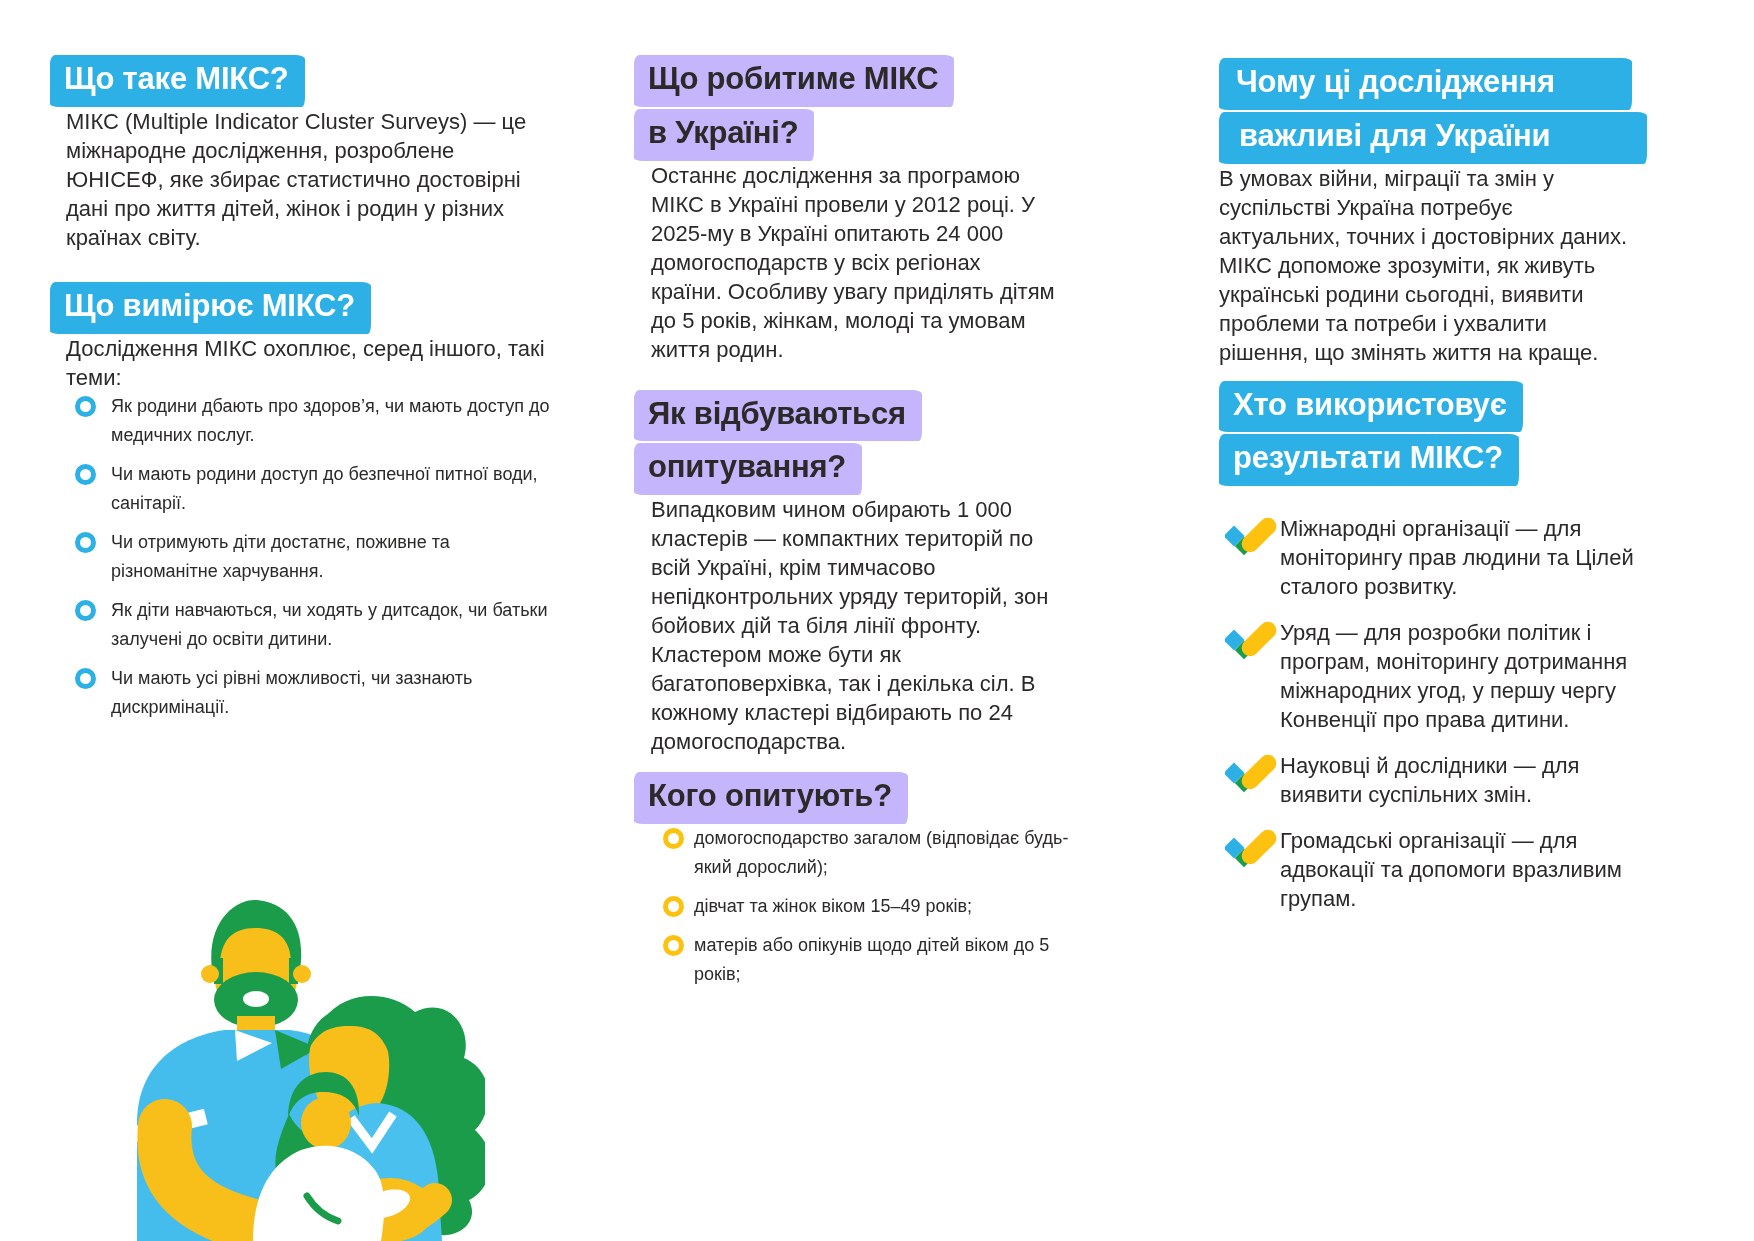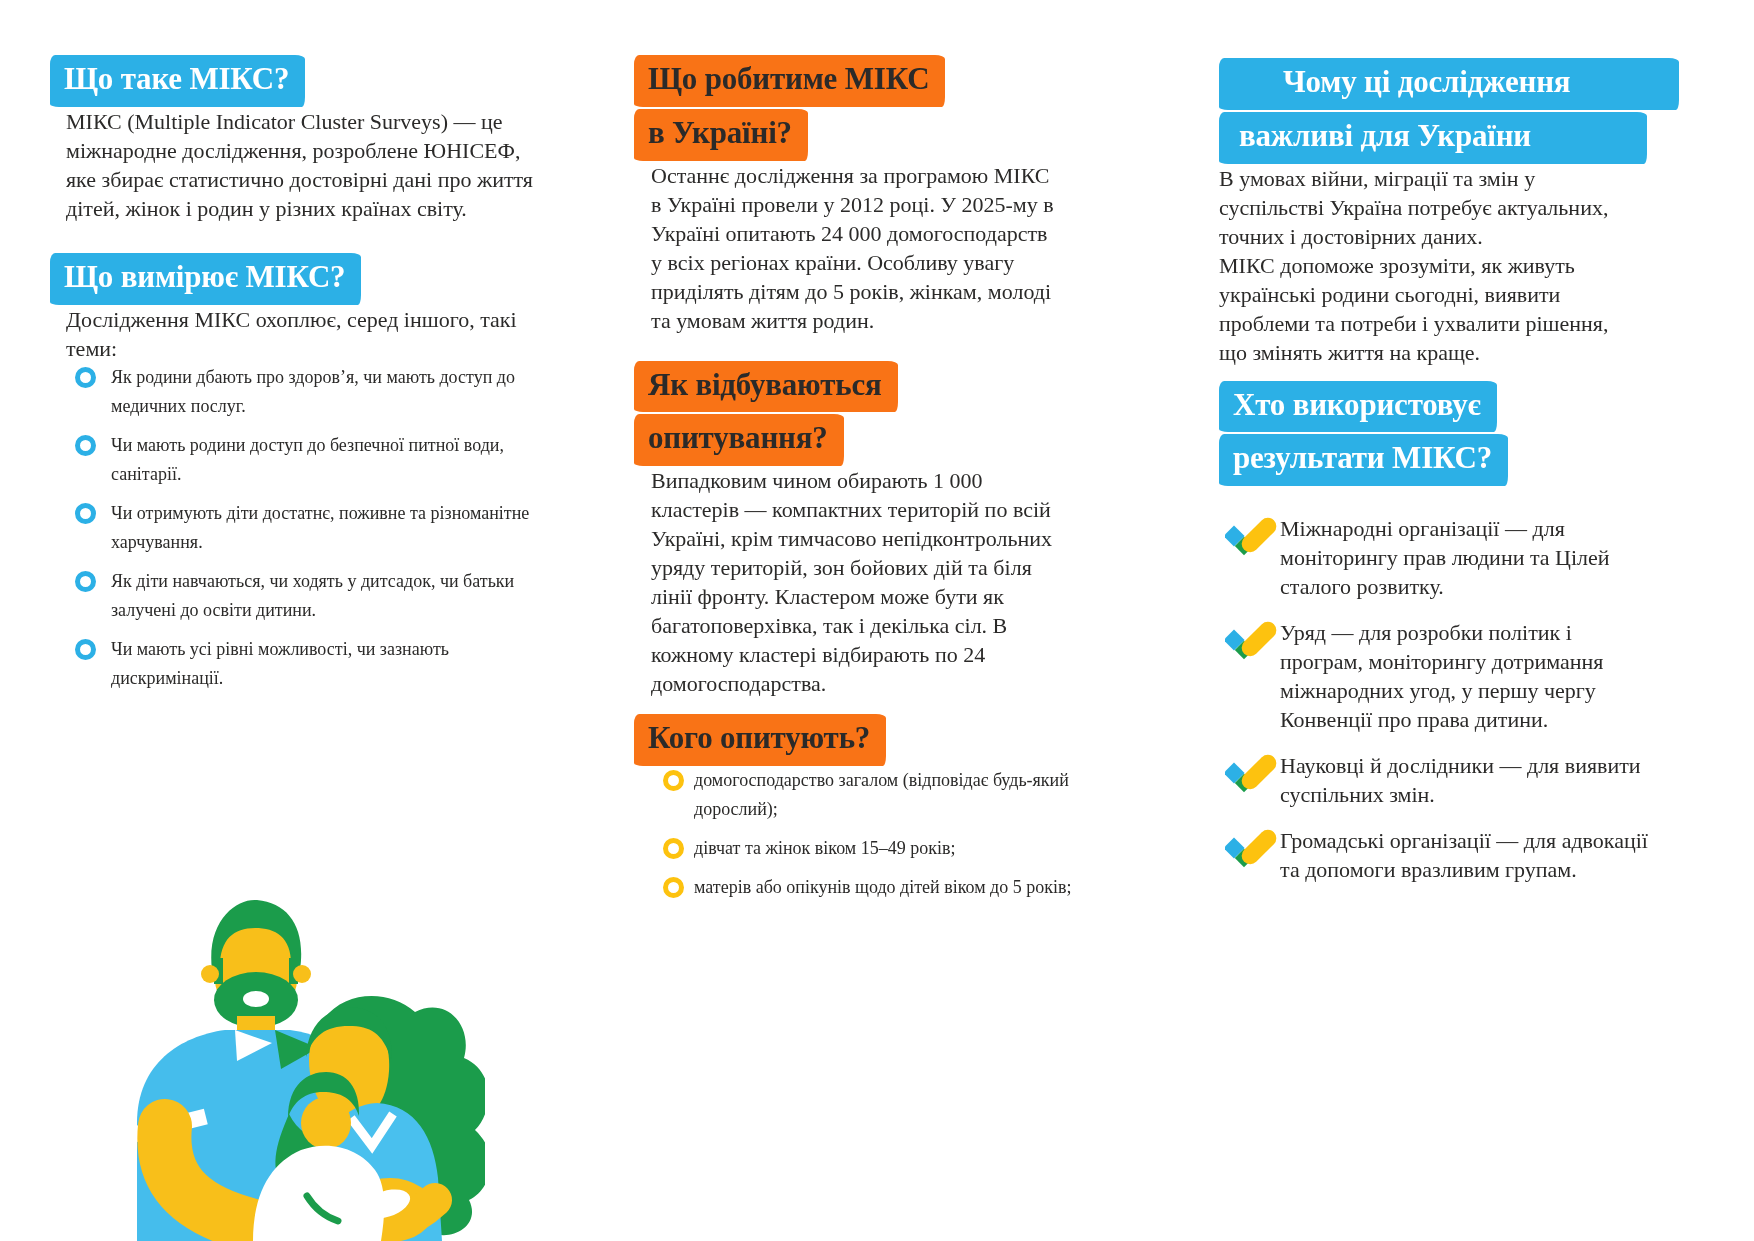--- a/index.html
+++ b/index.html
@@ -1,42 +1,42 @@
 <!DOCTYPE html>
 <html><head>
 <meta charset="utf-8">
 <style>
   html,body{margin:0;padding:0;background:#ffffff;}
   #page{
     position:relative;
     width:1754px;height:1241px;
     background:#ffffff;
     overflow:hidden;
-    font-family:Liberation Serif, serif;
+    font-family:Liberation Sans, sans-serif;
     color:#2B2A29;
   }
   .col{position:absolute;top:0;}
   #col1{left:50px;top:55px;width:500px;}
   #col2{left:634px;top:55px;width:430px;}
   #col3{left:1219px;top:58px;width:435px;}
 
   
   .hl{font-weight:700;font-size:31px;line-height:1.25;letter-spacing:-0.2px;}
   .hl .line{
     display:block;width:max-content;
     padding:5px 16px 8px 14px;
     border-radius:5px 10px 3px 9px / 9px 4px 10px 3px;
   }
   .hl.cyan .line{background:#2CB0E6;color:#ffffff;}
-  .hl.yellow .line{background:#f97316;color:#2B2A29;}
+  .hl.yellow .line{background:#c4b5fd;color:#2B2A29;}
   .hl .line + .line{margin-top:2px;}
 
   
   #col3-title .line{white-space:nowrap;overflow:hidden;}
-  #col3-title .line.l1{width:380px;padding-left:64px;}
+  #col3-title .line.l1{width:380px;padding-left:17px;}
   #col3-title .line.l2{width:392px;padding-left:20px;}
 
   p.body{font-size:22px;line-height:29px;margin:0;}
   #col1 p.body{margin-left:16px;width:484px;}
   #col2 p.body{margin-left:17px;width:405px;}
   #col3 p.body{width:412px;}
 
   
   ul.blist{list-style:none;margin:0;padding:0;}
   ul.blist li{

